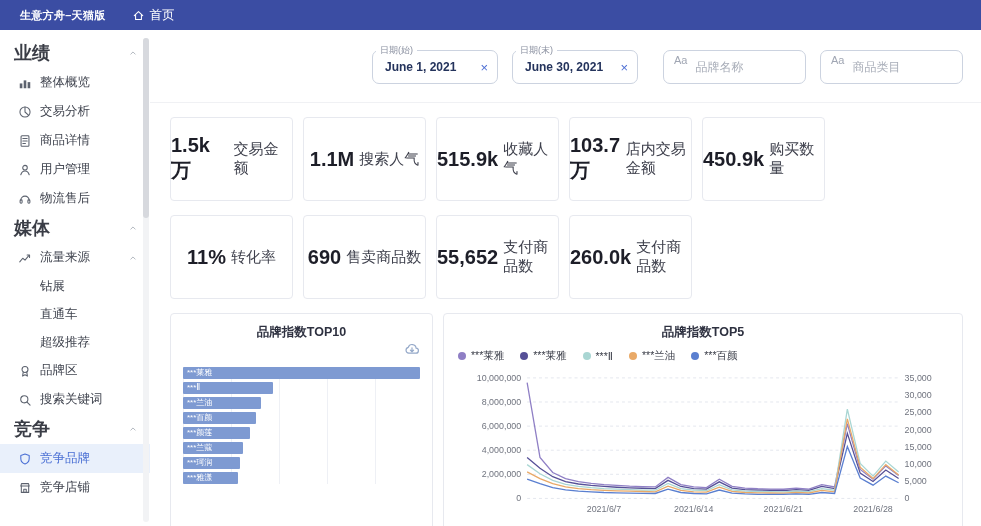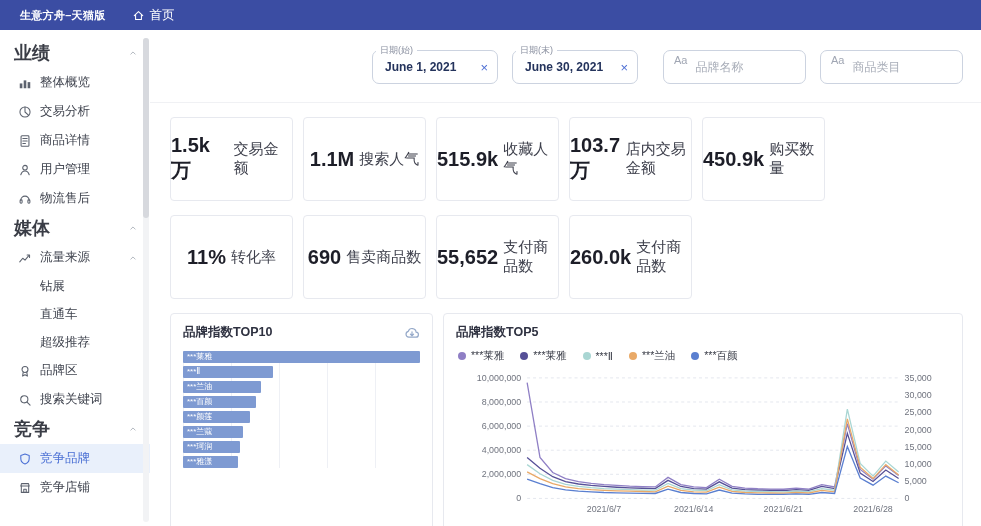--- a/index.html
+++ b/index.html
@@ -46,21 +46,21 @@
   .text-field input::placeholder { color:#a8adb8; }
 
   .kpi-row { display:flex; gap:10px; margin-top:14px; }
   .kpi-card { width:123px; height:84px; border:1px solid #e7e9ef; border-radius:4px; background:#fff;
     display:flex; flex-direction:row; align-items:center; justify-content:center; gap:5px; }
   .kpi-value { font-size:20px; font-weight:700; color:#1d1e28; }
   .kpi-label { font-size:15px; color:#3f414d; }
 
   .panels { display:flex; gap:10px; margin-top:14px; align-items:stretch; }
   .panel { border:1px solid #e7e9ef; border-radius:4px; background:#fff; padding:10px 12px; min-height:250px; }
-  .panel-head { display:flex; align-items:center; }
+  .panel-head { display:flex; align-items:center;flex-direction:column; }
   .panel-title { font-size:12.5px; font-weight:700; color:#2e3140; }
   .bar-panel { width:263px; flex:none; }
   .line-panel { flex:1; }
   .cloud { margin-left:auto; color:#95a9c9; cursor:pointer; display:inline-flex; }
   .cloud svg { width:16px; height:16px; }
 
   .bars { margin-top:10px;
     background:repeating-linear-gradient(90deg,#eef0f5 0,#eef0f5 1px,transparent 1px,transparent 48px); }
   .bar-row { margin-bottom:3px; }
   .bar { height:12px; background:#7e9ad2; color:#fff; font-size:8px; line-height:12px;

